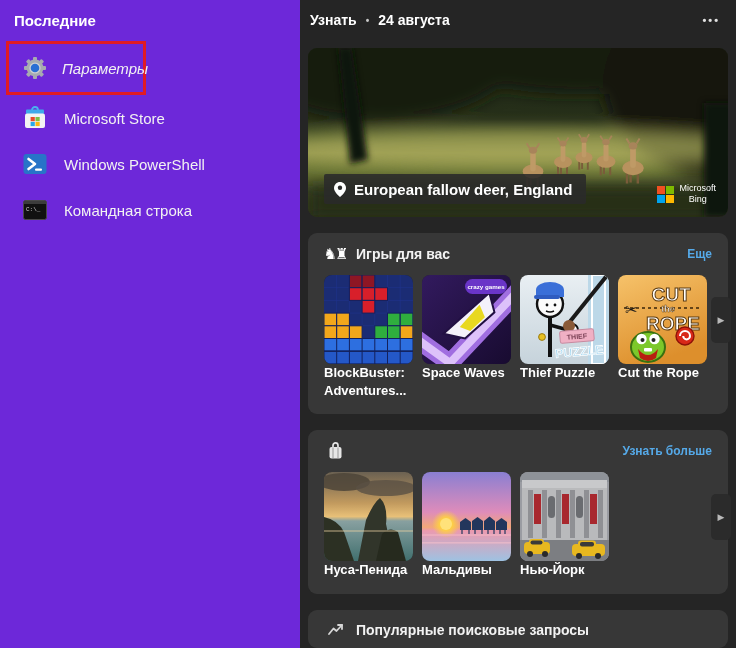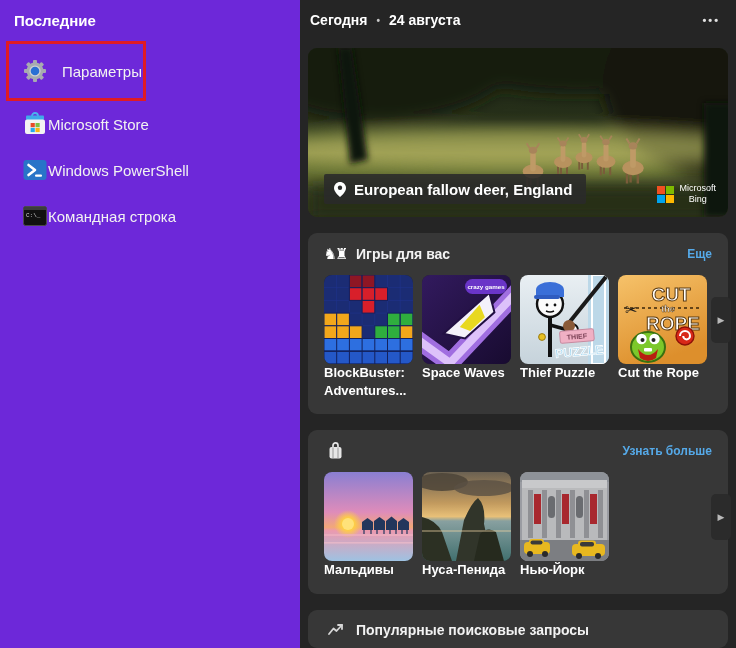--- a/index.html
+++ b/index.html
@@ -5,22 +5,22 @@
   * { box-sizing:border-box; margin:0; padding:0; }
   html,body { width:736px; height:648px; overflow:hidden; }
   body {
     font-family:"Liberation Sans", sans-serif;
     background:#252525; color:#fff; display:flex;
   }
 
   
   .left { width:300px; height:100%; background:#6d28d9; padding-top:12px; flex-shrink:0; }
   .left-title { padding:0 14px 12px 14px; font-size:15px; font-weight:700; color:#fff; }
-  .highlight-box { width:140px; height:60px; border:3px solid #e01b24; margin-left:6px; display:flex; align-items:center; }
-  .recent-item { display:flex; align-items:center; height:46px; padding-left:22px; font-size:15px; color:#f2f2f2; cursor:pointer; }
+  .highlight-box { width:140px; height:54px; border:3px solid #e01b24; margin-left:6px; display:flex; align-items:center;font-style:italic; }
+  .recent-item { display:flex; align-items:center; gap:16px; height:46px; padding-left:22px; font-size:15px; color:#f2f2f2; cursor:pointer; }
   .highlight-box .recent-item { padding-left:13px; gap:14px; height:100%; width:100%; }
   .app-icon { width:26px; height:26px; flex-shrink:0; display:flex; align-items:center; justify-content:center; }
 
   
   .feed { flex:1; height:100%; background:#252525; display:flex; flex-direction:column; }
   .feed-header { height:40px; flex-shrink:0; display:flex; align-items:center; padding:0 16px 0 10px; font-size:14px; font-weight:700; color:#fff; }
   .dot-sep { font-size:10px; color:#c9c9c9; margin:0 9px; }
   .menu-dots { margin-left:auto; color:#e2e2e2; font-size:11px; letter-spacing:2px; cursor:pointer; }
 
   .feed-body { flex:1; padding:8px 8px 0 8px; display:flex; flex-direction:column; gap:16px; overflow:hidden; }
@@ -117,21 +117,21 @@
         <text x="4" y="13.5" font-size="6" fill="#d8d8d8" font-family="Liberation Mono, monospace">C:\_</text>
       </svg>
     </span>
     <span>Командная строка</span>
   </div>
 </div>
 
 <div class="feed">
 
   <div class="feed-header">
-    <span>Сегодня</span>
+    <span>Узнать</span>
     <span class="dot-sep">•</span>
     <span>24 августа</span>
     <span class="menu-dots">•••</span>
   </div>
 
   <div class="feed-body">
 
     <div class="hero">
       <svg class="heroart" viewBox="0 0 420 169" preserveAspectRatio="none">
         <defs>
@@ -343,20 +343,44 @@
           </svg>
         </span>
         <span class="card-link">Узнать больше</span>
       </div>
       <div class="tiles">
 
         <div class="tile">
           <div class="tile-art">
             <svg viewBox="0 0 89 89">
               <defs>
+                  <linearGradient id="np1" x1="0" y1="0" x2="0" y2="1">
+                <stop offset="0" stop-color="#6b6152"></stop>
+                    <stop offset="0.35" stop-color="#c29a5e"></stop>
+                <stop offset="0.5" stop-color="#e8c078"></stop>
+                    <stop offset="0.55" stop-color="#88a0a0"></stop>
+                <stop offset="1" stop-color="#41706f"></stop>
+                  </linearGradient>
+                </defs>
+              <rect width="89" height="89" fill="url(#np1)"></rect>
+              <ellipse cx="20" cy="10" rx="26" ry="9" fill="#4c4438" opacity="0.85"></ellipse>
+              <ellipse cx="62" cy="16" rx="30" ry="8" fill="#5a5044" opacity="0.8"></ellipse>
+              <path d="M0,89 L0,45 Q14,48 20,60 L30,89 Z" fill="#2c3023"></path>
+              <path d="M34,89 L42,48 Q50,30 56,26 Q64,34 62,52 L70,89 Z" fill="#31352a"></path>
+              <path d="M52,89 L58,62 Q66,54 74,60 L82,89 Z" fill="#262a1e"></path>
+              <rect x="0" y="58" width="89" height="2" fill="#e8d0a0" opacity="0.4"></rect>
+            </svg>
+          </div>
+          <div class="tile-label">Нуса-Пенида</div>
+        </div>
+
+        <div class="tile">
+          <div class="tile-art">
+            <svg viewBox="0 0 89 89">
+              <defs>
                 <linearGradient id="mv1" x1="0" y1="0" x2="0" y2="1">
                   <stop offset="0" stop-color="#8a7fd2"></stop>
                     <stop offset="0.45" stop-color="#de8cba"></stop>
                     <stop offset="0.62" stop-color="#f2a878"></stop>
                   <stop offset="0.66" stop-color="#eb9ab0"></stop>
                     <stop offset="1" stop-color="#9ec2e2"></stop>
                 </linearGradient>
                 <radialGradient id="mvsun" cx="0.5" cy="0.5" r="0.5">
                   <stop offset="0" stop-color="#ffe46a"></stop>
                     <stop offset="0.4" stop-color="#ffd23f"></stop>
@@ -373,44 +397,20 @@
                   <path d="M74,58 h11 v-8 l-5.5,-4 -5.5,4 z"></path>
                 <path d="M40,58 v4 M47,58 v4 M53,58 v4 M60,58 v4 M66,58 v4 M72,58 v4 M78,58 v4 M83,58 v4" stroke="#23365c" stroke-width="1.2"></path>
               </g>
               <rect x="0" y="62" width="89" height="2" fill="#f0b0c0" opacity="0.7"></rect>
               <rect x="0" y="70" width="89" height="1.6" fill="#f4c0cc" opacity="0.6"></rect>
             </svg>
           </div>
           <div class="tile-label">Мальдивы</div>
         </div>
 
-        <div class="tile">
-          <div class="tile-art">
-            <svg viewBox="0 0 89 89">
-              <defs>
-                  <linearGradient id="np1" x1="0" y1="0" x2="0" y2="1">
-                <stop offset="0" stop-color="#6b6152"></stop>
-                    <stop offset="0.35" stop-color="#c29a5e"></stop>
-                <stop offset="0.5" stop-color="#e8c078"></stop>
-                    <stop offset="0.55" stop-color="#88a0a0"></stop>
-                <stop offset="1" stop-color="#41706f"></stop>
-                  </linearGradient>
-                </defs>
-              <rect width="89" height="89" fill="url(#np1)"></rect>
-              <ellipse cx="20" cy="10" rx="26" ry="9" fill="#4c4438" opacity="0.85"></ellipse>
-              <ellipse cx="62" cy="16" rx="30" ry="8" fill="#5a5044" opacity="0.8"></ellipse>
-              <path d="M0,89 L0,45 Q14,48 20,60 L30,89 Z" fill="#2c3023"></path>
-              <path d="M34,89 L42,48 Q50,30 56,26 Q64,34 62,52 L70,89 Z" fill="#31352a"></path>
-              <path d="M52,89 L58,62 Q66,54 74,60 L82,89 Z" fill="#262a1e"></path>
-              <rect x="0" y="58" width="89" height="2" fill="#e8d0a0" opacity="0.4"></rect>
-            </svg>
-          </div>
-          <div class="tile-label">Нуса-Пенида</div>
-        </div>
-
 
         <div class="tile">
           <div class="tile-art">
             <svg viewBox="0 0 89 89">
               <rect width="89" height="89" fill="#9a9ca2"></rect>
               <rect x="0" y="0" width="89" height="10" fill="#8e9298"></rect>
               <rect x="2" y="8" width="85" height="60" fill="#b9babc"></rect>
               <rect x="2" y="8" width="85" height="8" fill="#c8c9cb"></rect>
               <g fill="#8f9094">
                 <rect x="8" y="18" width="5" height="48"></rect>

